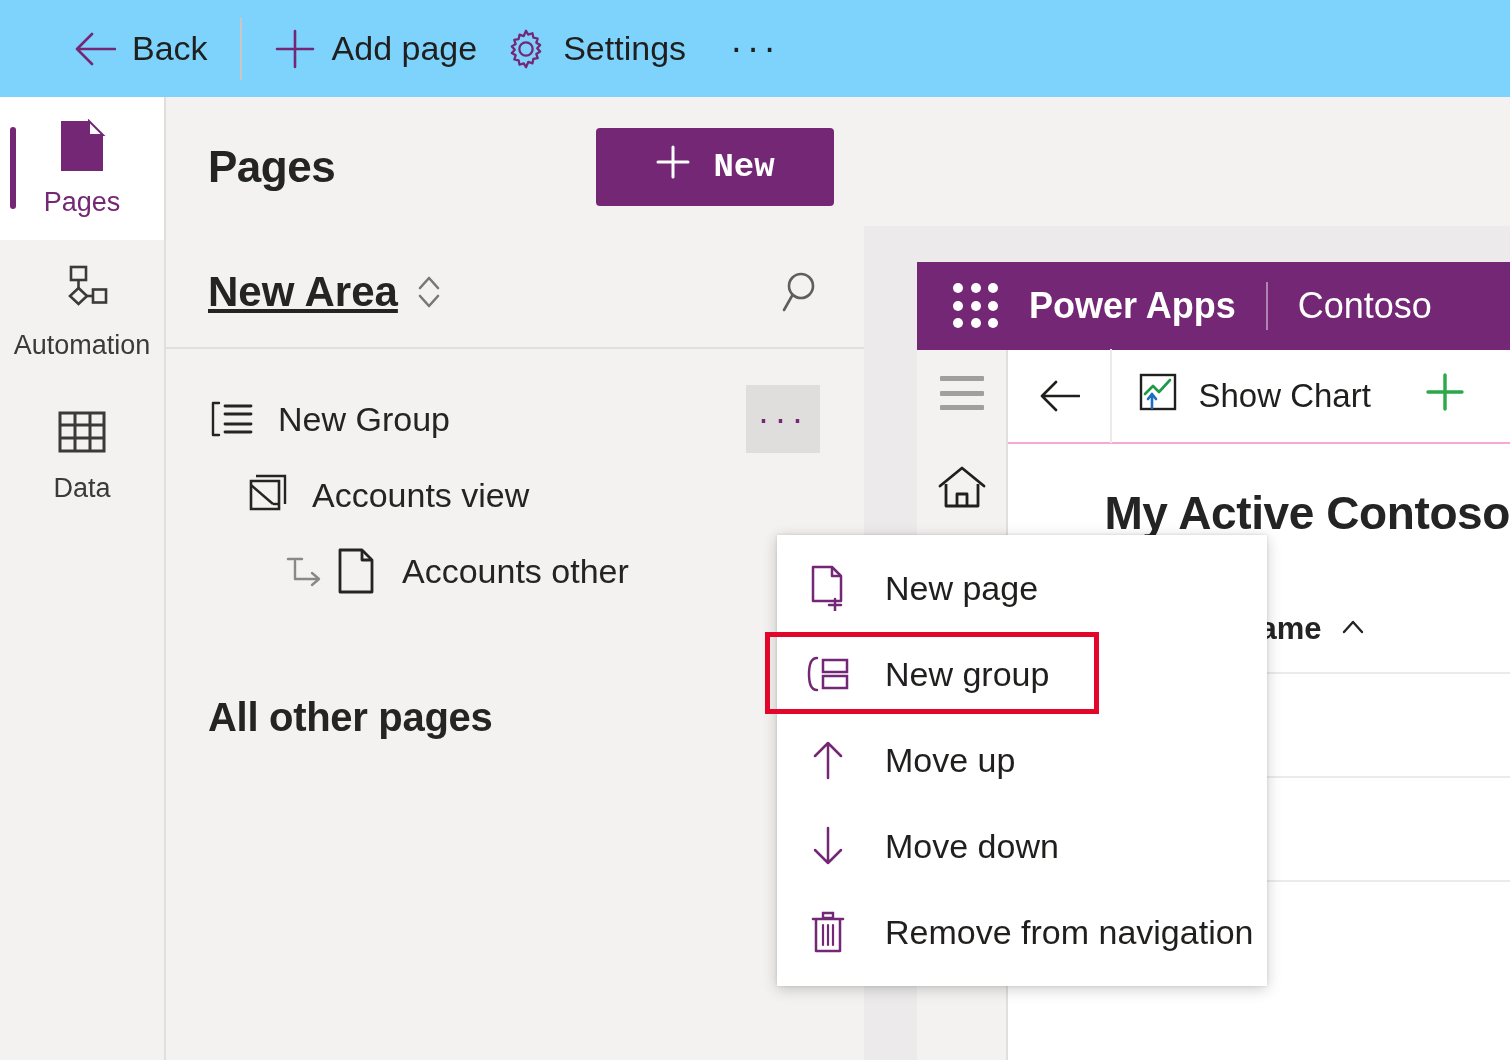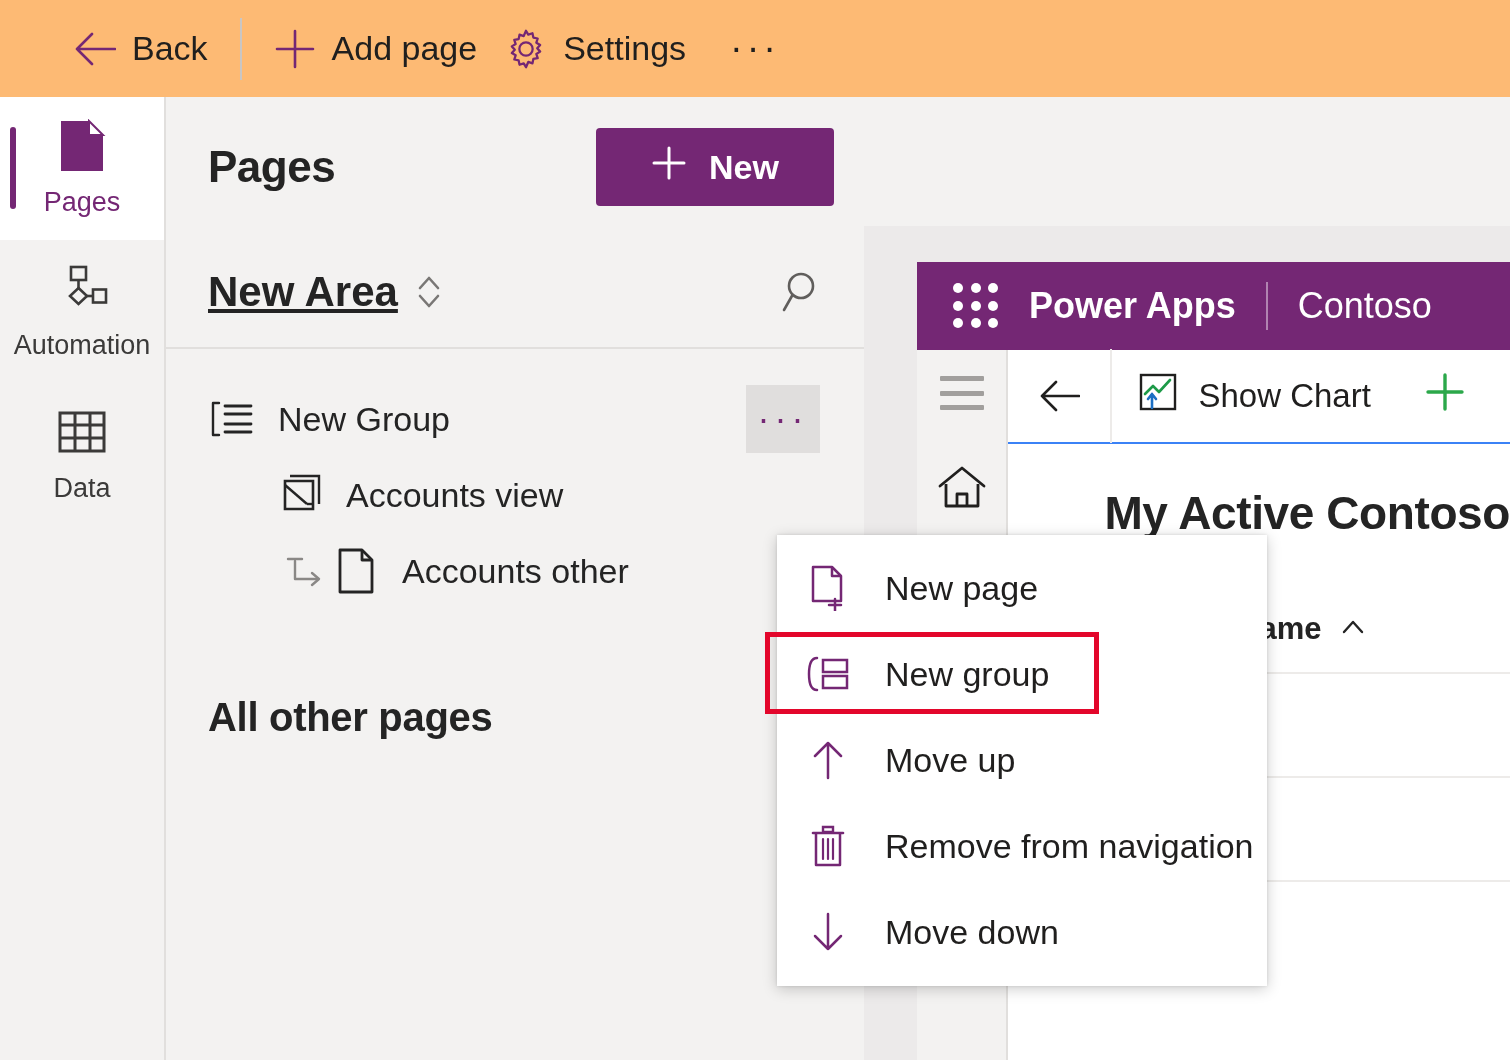--- a/index.html
+++ b/index.html
@@ -8,21 +8,21 @@
     overflow: hidden;
     font-family: "Liberation Sans", sans-serif;
     background: #f3f2f1;
     color: #242424;
   }
   #root { position: relative; width: 1510px; height: 1060px; }
 
   
   .cmdbar {
     position: absolute; left: 0; top: 0; width: 1510px; height: 97px;
-    background: #fdba74;
+    background: #7dd3fc;
     display: flex; align-items: center;
   }
   .cmd-item {
     display: flex; align-items: center; gap: 16px;
     height: 60px; padding: 0 14px; cursor: pointer;
     font-size: 34px; color: #201f1e; font-weight: 400;
     white-space: nowrap;
   }
   .cmd-item:first-child { margin-left: 58px; }
   .cmd-sep {
@@ -61,21 +61,21 @@
   }
   .pages-head {
     position: relative; height: 140px;
     display: flex; align-items: center; padding: 0 30px 0 42px;
   }
   .pages-title { font-size: 44px; font-weight: 700; color: #242424; letter-spacing: -0.5px; }
   .new-btn {
     margin-left: auto; display: flex; align-items: center; justify-content: center;
     gap: 22px; width: 238px; height: 78px; background: #742774; color: #fff;
     border: none; border-radius: 4px; font-size: 34px; cursor: pointer;
-    font-family: Liberation Sans, sans-serif; font-weight: 600;
+    font-family: Liberation Mono, monospace; font-weight: 600;
   }
   .area-row {
     height: 112px; display: flex; align-items: center; padding: 0 36px 0 42px;
     border-bottom: 2px solid #e1dfdd;
   }
   .area-name { font-size: 42px; color: #242424; font-weight: 600; text-decoration: underline; }
   .area-chev { margin-left: 16px; cursor: pointer; display: flex; }
   .search-icon-btn { margin-left: auto; cursor: pointer; display: flex; }
 
   .nav-title {
@@ -83,21 +83,21 @@
     padding: 46px 0 0 42px; letter-spacing: -0.3px;
   }
   .tree { margin-top: 32px; }
   .tree-row {
     position: relative; display: flex; align-items: center;
     height: 76px; cursor: pointer;
   }
   .tree-row .t-icon { display: flex; align-items: center; justify-content: center; width: 48px; }
   .tree-row .t-label { font-size: 34px; color: #242424; margin-left: 22px; white-space: nowrap; }
   .tree-row.lvl0 { padding-left: 42px; }
-  .tree-row.lvl1 { padding-left: 110px; }
+  .tree-row.lvl1 { padding-left: 76px; }
   .tree-row.lvl2 { padding-left: 110px; }
   .row-more {
     position: absolute; right: 44px; top: 50%; transform: translateY(-50%);
     width: 74px; height: 68px; background: #e0dedd;
     display: flex; align-items: center; justify-content: center;
     cursor: pointer;
   }
   .row-more .dots { color: #742774; font-size: 36px; letter-spacing: 5px; line-height: 0.5; }
   .indent-arrow { width: 56px; display: flex; align-items: center; justify-content: center; }
   .other-title {
@@ -129,21 +129,21 @@
   .pa-body { display: flex; height: 710px; }
   .pa-sidenav {
     width: 107px; background: #f3f2f1; border-right: 2px solid #e1dfdd;
     display: flex; flex-direction: column; align-items: center; padding-top: 26px; gap: 54px;
   }
   .pa-hamb { width: 44px; height: 34px; display: flex; flex-direction: column; justify-content: space-between; cursor: pointer; }
   .pa-hamb span { display: block; height: 5px; background: #a19f9d; border-radius: 1px; }
   .pa-main { flex: 1; display: flex; flex-direction: column; background: #fff; }
   .pa-cmd {
     height: 94px; display: flex; align-items: center;
-    border-bottom: 2px solid #3b82f6;
+    border-bottom: 2px solid #f9a8d4;
   }
   .pa-back { width: 104px; display: flex; align-items: center; justify-content: center;
     border-right: 2px solid #edebe9; height: 94px; cursor: pointer; }
   .pa-cmd-item { display: flex; align-items: center; gap: 20px; padding: 0 26px; cursor: pointer;
     font-size: 33px; color: #201f1e; white-space: nowrap; }
   .pa-viewtitle {
     font-size: 46px; font-weight: 700; color: #242424; padding: 42px 0 0 96px;
     white-space: nowrap; letter-spacing: -0.4px;
   }
   .pa-grid { margin-top: 46px; }
@@ -427,35 +427,35 @@
       <span class="ctx-icon">
         <svg width="40" height="44" viewBox="0 0 40 44">
             <path d="M20 40 V5 M7 18 L20 5 L33 18" fill="none" stroke="#742774" stroke-width="2.5" stroke-linecap="round" stroke-linejoin="round"></path>
           </svg>
       </span>
       <span class="ctx-label">Move up</span>
     </div>
 
     <div class="ctx-item">
       <span class="ctx-icon">
+        <svg width="40" height="44" viewBox="0 0 40 44">
+            <path d="M20 4 V39 M7 26 L20 39 L33 26" fill="none" stroke="#742774" stroke-width="2.5" stroke-linecap="round" stroke-linejoin="round"></path>
+          </svg>
+      </span>
+      <span class="ctx-label">Move down</span>
+    </div>
+
+    <div class="ctx-item">
+      <span class="ctx-icon">
         <svg width="40" height="46" viewBox="0 0 40 46">
           <path d="M15 4 H25 V9 H15 Z" fill="none" stroke="#742774" stroke-width="2.4"></path>
           <path d="M5 10 H35" stroke="#742774" stroke-width="2.6" stroke-linecap="round"></path>
           <path d="M8 10 V42 H32 V10" fill="none" stroke="#742774" stroke-width="2.5" stroke-linejoin="round"></path>
           <path d="M15 16 V36 M20 16 V36 M25 16 V36" stroke="#742774" stroke-width="2.2" stroke-linecap="round"></path>
         </svg>
       </span>
       <span class="ctx-label">Remove from navigation</span>
     </div>
-
-    <div class="ctx-item">
-      <span class="ctx-icon">
-        <svg width="40" height="44" viewBox="0 0 40 44">
-            <path d="M20 4 V39 M7 26 L20 39 L33 26" fill="none" stroke="#742774" stroke-width="2.5" stroke-linecap="round" stroke-linejoin="round"></path>
-          </svg>
-      </span>
-      <span class="ctx-label">Move down</span>
-    </div>
   </div>
 
   <div class="ctx-highlight"></div>
 
 </div>
 
 </body></html>

